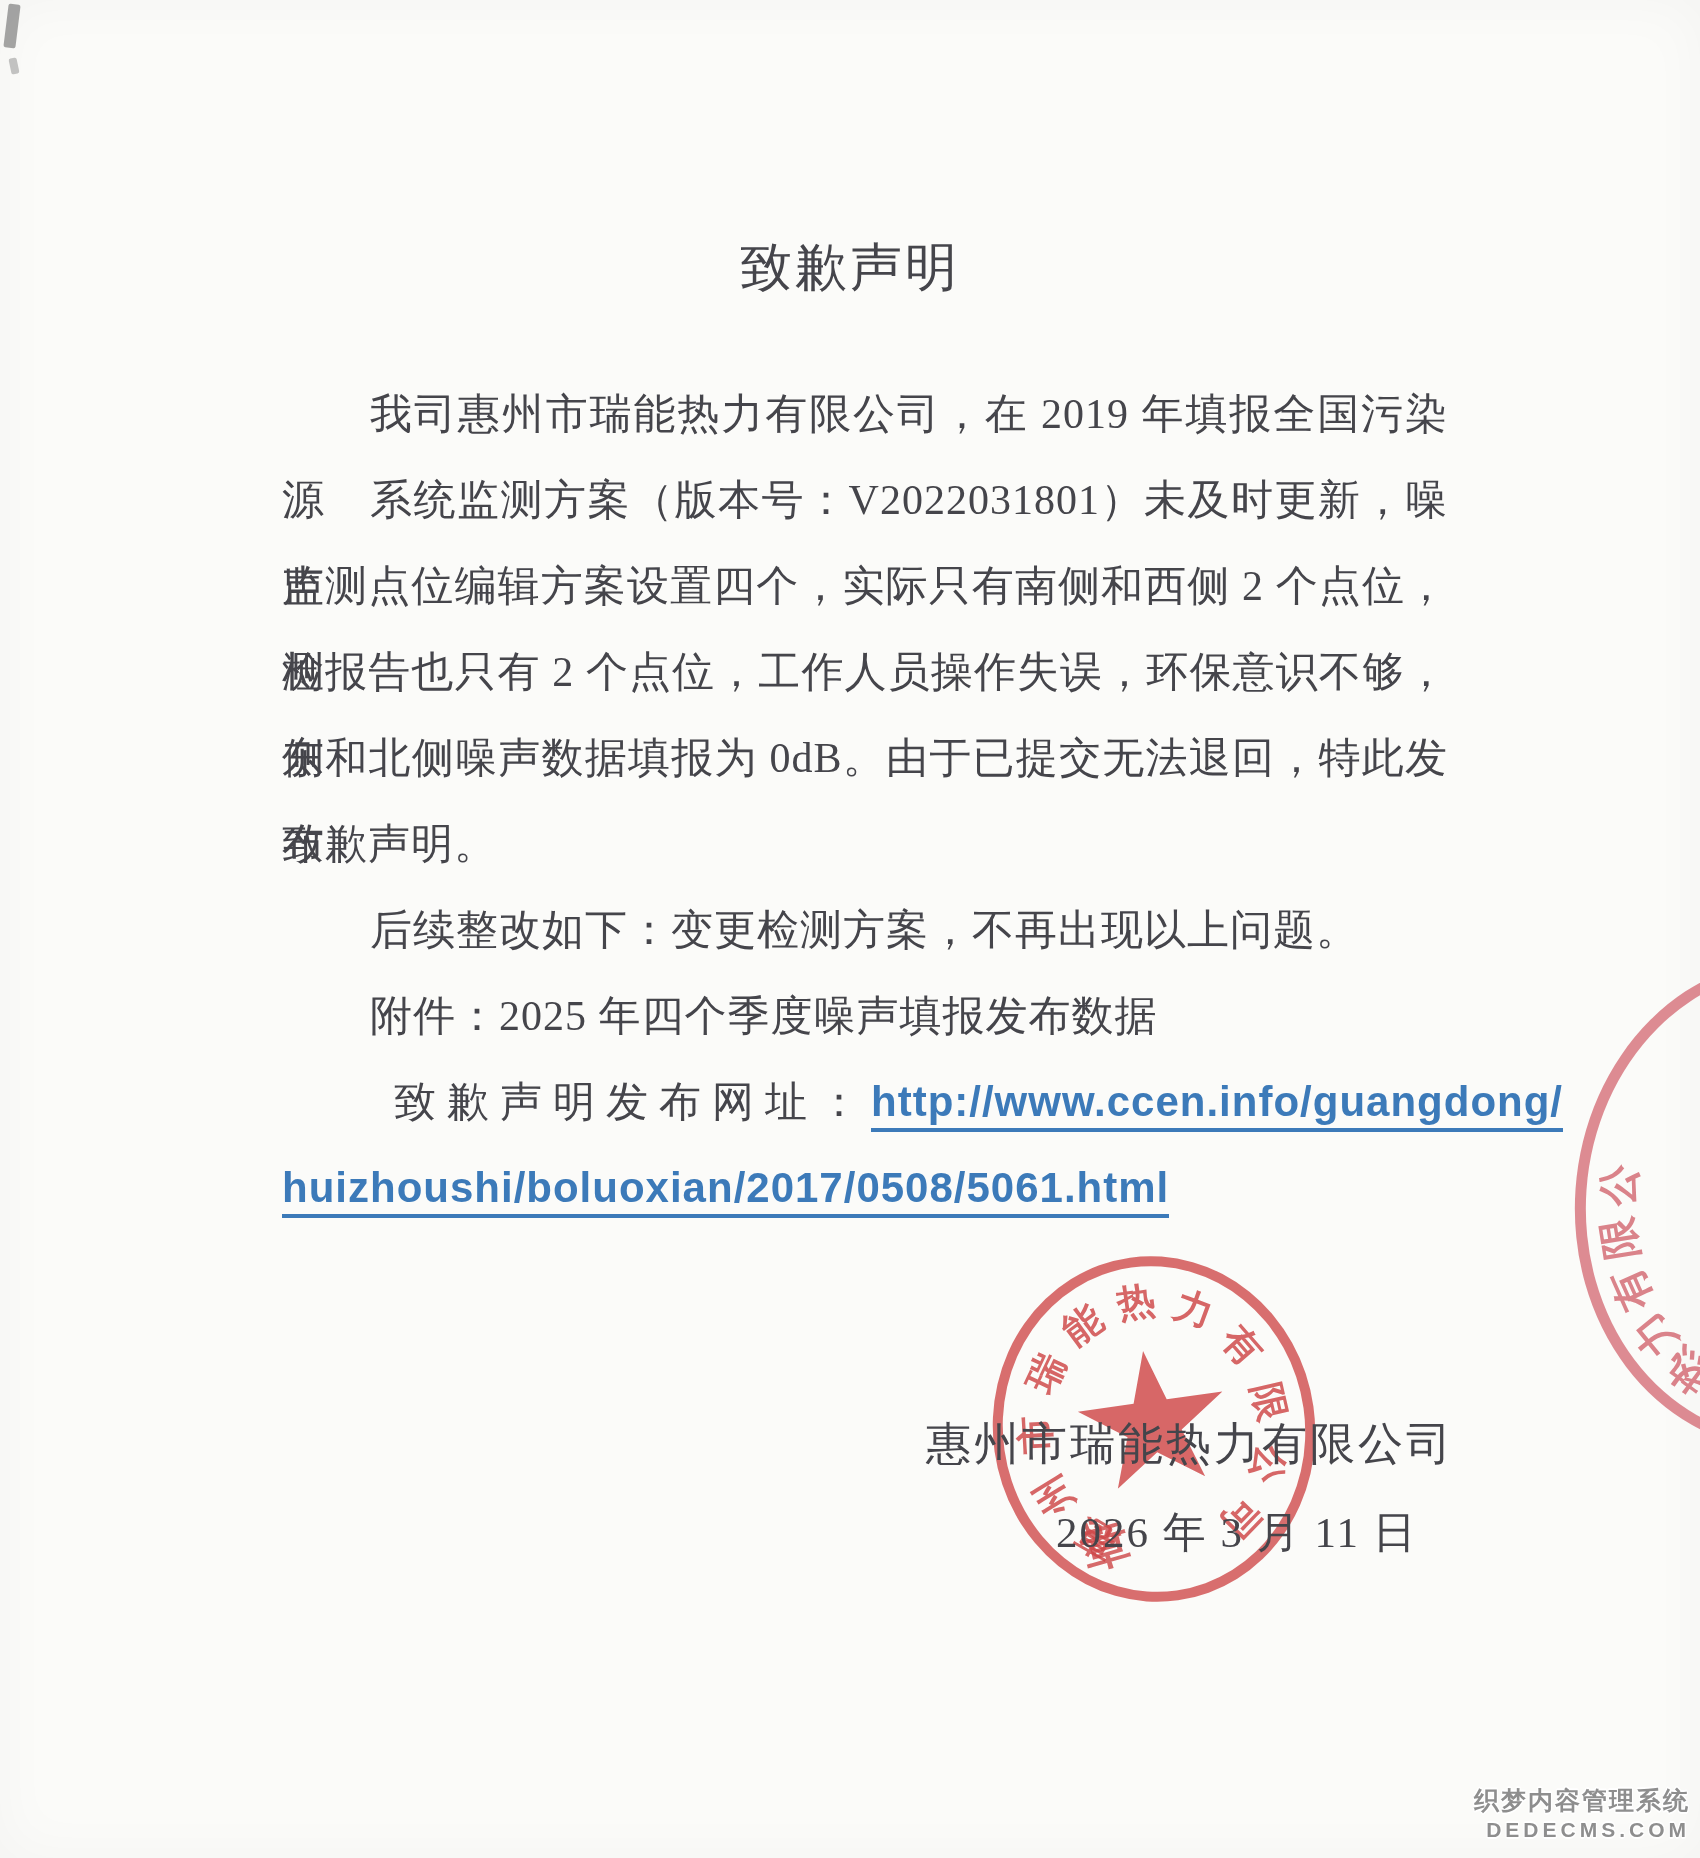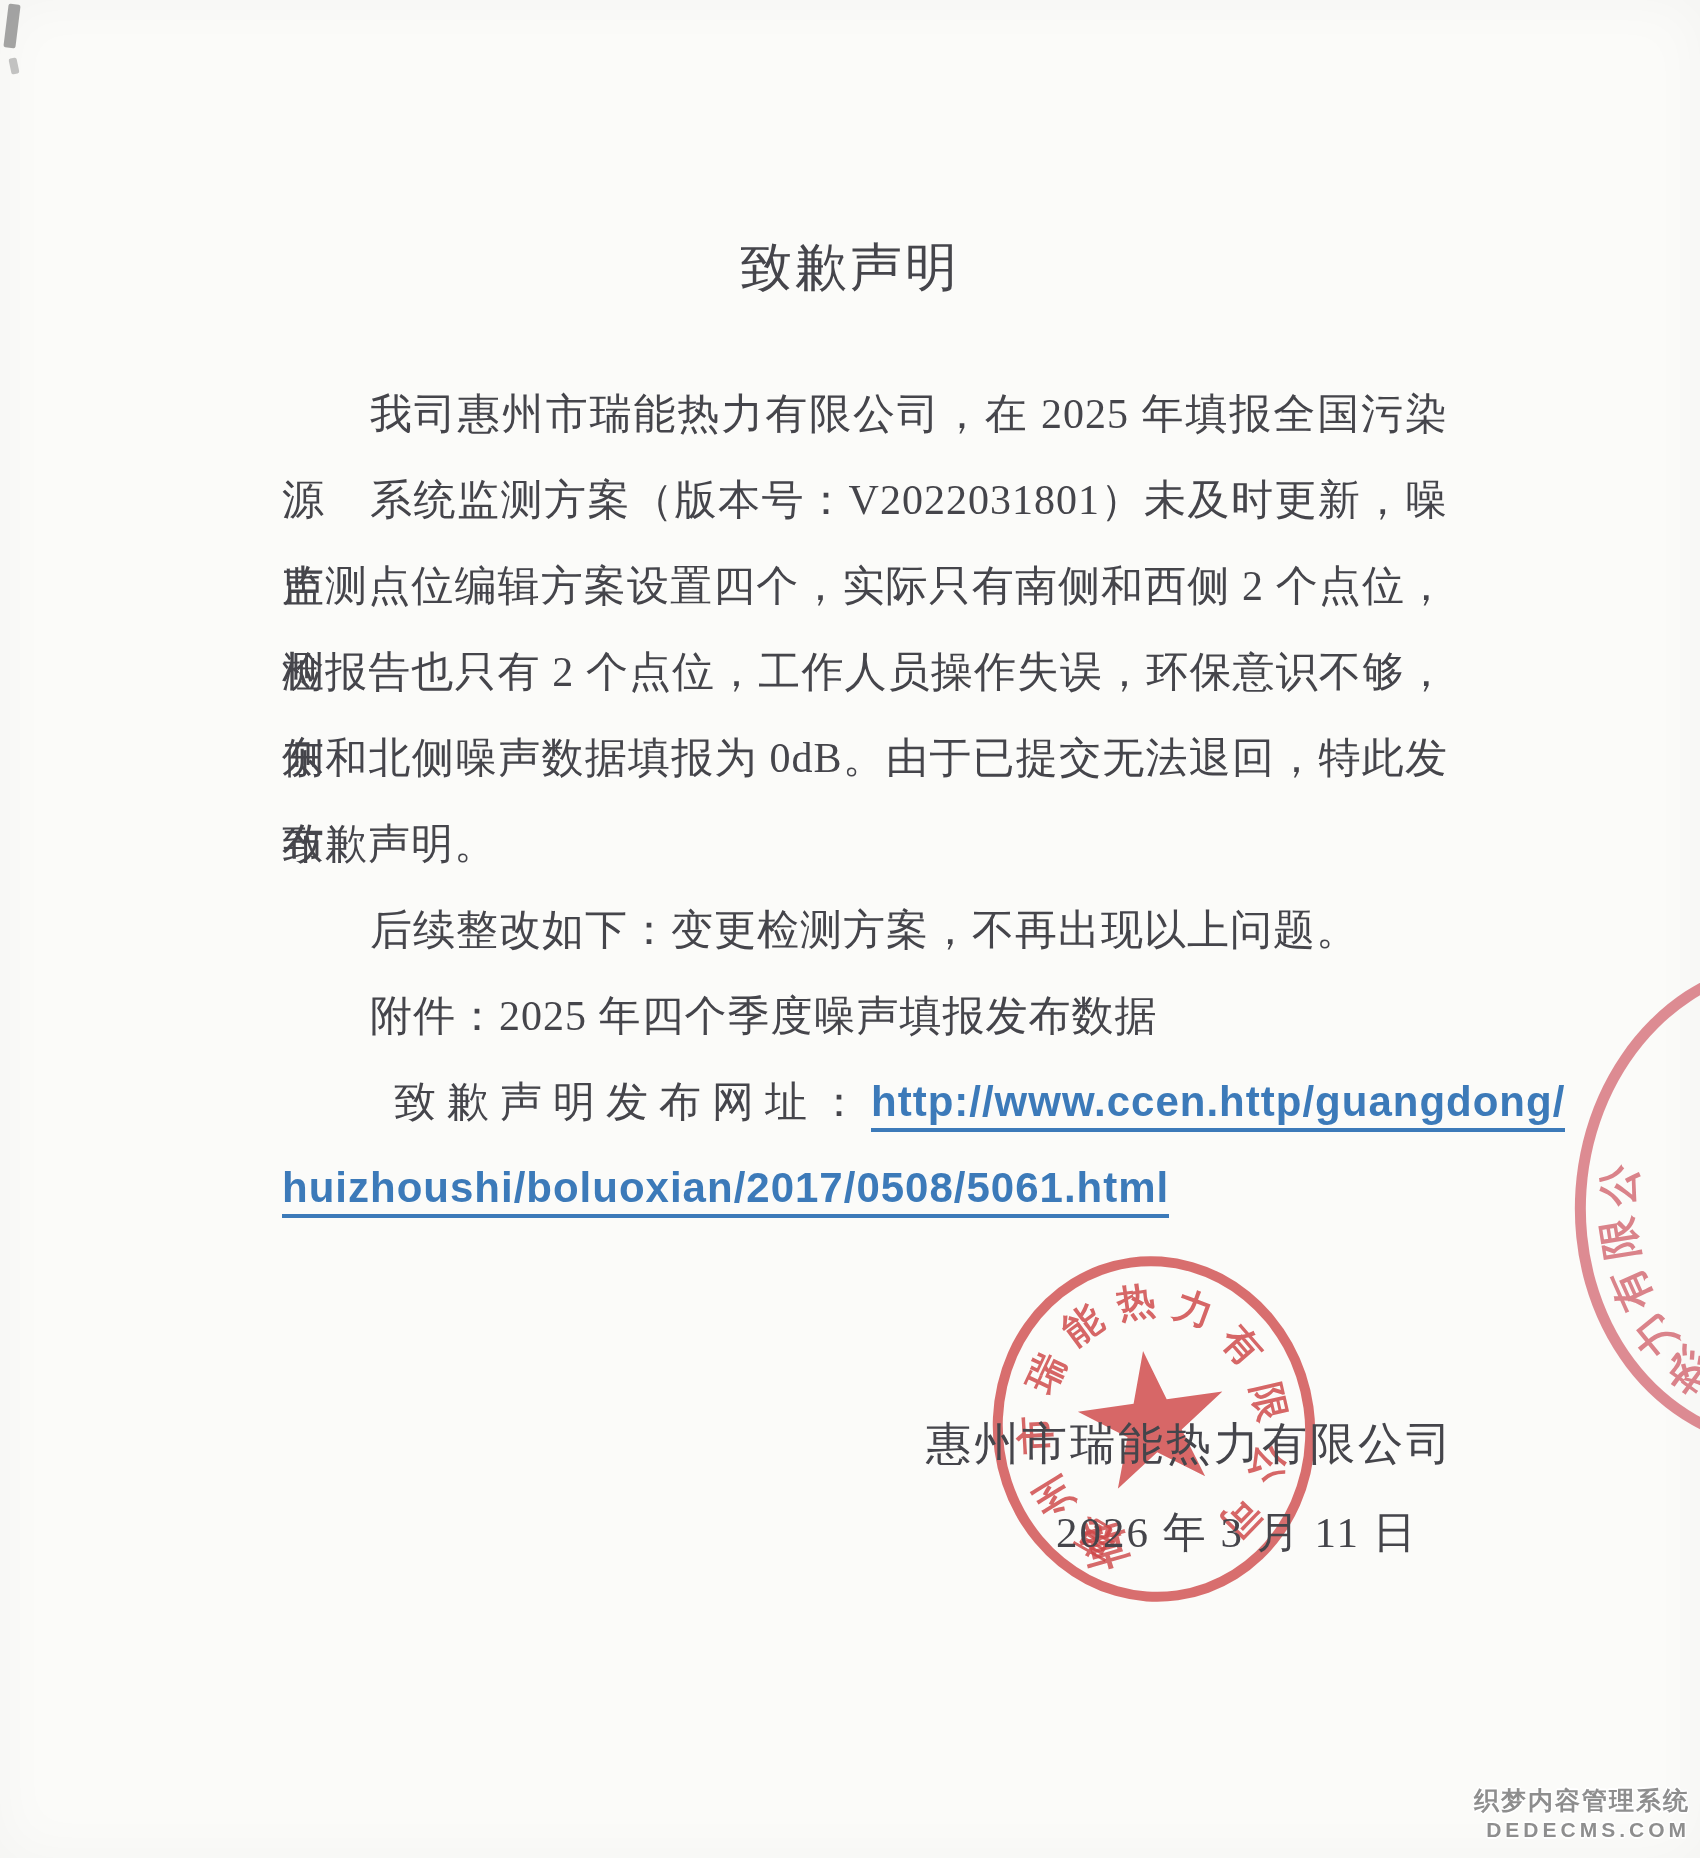--- a/index.html
+++ b/index.html
@@ -102,31 +102,31 @@
         <span style="transform: translate(-50%, -50%) translate(-125.8px, 139.8px) rotate(-133deg);">力</span>
         <span style="transform: translate(-50%, -50%) translate(-151.9px, 96.2px) rotate(-118deg);">有</span>
         <span style="transform: translate(-50%, -50%) translate(-167.6px, 46.1px) rotate(-103deg);">限</span>
         <span style="transform: translate(-50%, -50%) translate(-171.9px, -7.2px) rotate(-88deg);">公</span>
       </div>
   </div>
 
   <h1 class="title">致歉声明</h1>
 
   <div class="body-block">
-    <div class="ln ind just">我司惠州市瑞能热力有限公司，在 2025 年填报全国污染源</div>
+    <div class="ln ind just">我司惠州市瑞能热力有限公司，在 2019 年填报全国污染源</div>
     <div class="ln ind just">系统监测方案（版本号：V2022031801）未及时更新，噪声</div>
     <div class="ln just">监测点位编辑方案设置四个，实际只有南侧和西侧 2 个点位，检</div>
     <div class="ln just">测报告也只有 2 个点位，工作人员操作失误，环保意识不够，东</div>
     <div class="ln just">侧和北侧噪声数据填报为 0dB。由于已提交无法退回，特此发布</div>
     <div class="ln">致歉声明。</div>
     <div class="ln ind">后续整改如下：变更检测方案，不再出现以上问题。</div>
     <div class="ln ind">附件：2025 年四个季度噪声填报发布数据</div>
     <div class="ln url-line">
       <span class="url-label">致歉声明发布网址：</span>
-      <a class="link" href="#">http://www.ccen.http/guangdong/</a>
+      <a class="link" href="#">http://www.ccen.info/guangdong/</a>
     </div>
     <div class="ln">
       <a class="link" href="#">huizhoushi/boluoxian/2017/0508/5061.html</a>
     </div>
   </div>
 
   <div class="company">惠州市瑞能热力有限公司</div>
   <div class="sig-date">2026 年 3 月 11 日</div>
 
   <div class="watermark">

